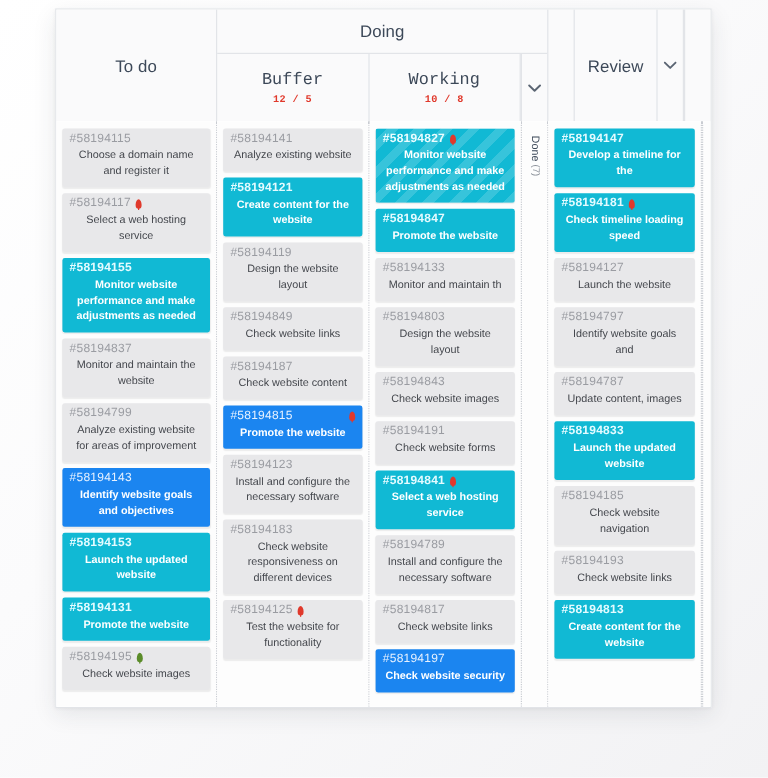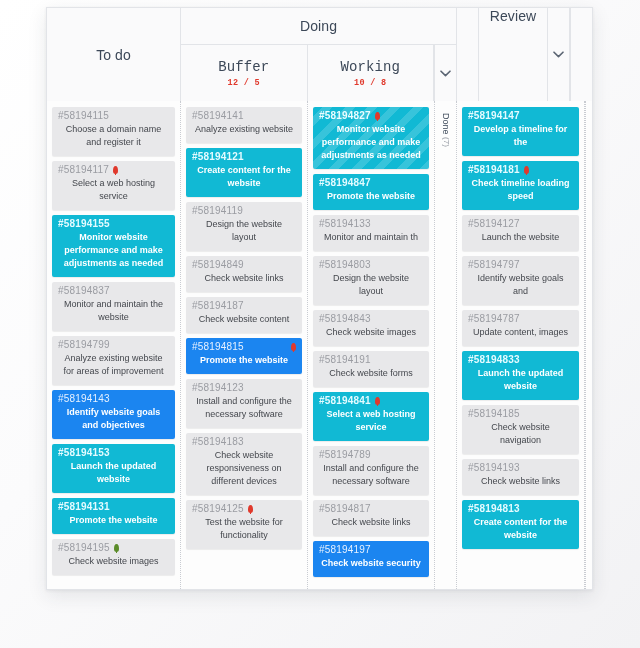--- a/index.html
+++ b/index.html
@@ -28,21 +28,21 @@
   .hdr-title{font-size:14px;color:#3c4858;letter-spacing:.1px;text-align:center;}
   .grp-top{height:36px;flex:0 0 36px;border-bottom:1px solid #e2e4e8;display:flex;align-items:center;justify-content:center;}
   .grp-sub{flex:1;display:flex;font-family:Liberation Mono, monospace;}
   .subcol{flex:1;box-sizing:border-box;border-right:1px solid #e2e4e8;display:flex;flex-direction:column;align-items:center;justify-content:center;}
   .subcol:last-child{border-right:none;}
   .wip{font-size:8.5px;color:#e0392c;font-weight:bold;margin-top:3px;letter-spacing:.3px;}
   .chev{width:22px;flex:0 0 22px;box-sizing:border-box;display:flex;align-items:center;justify-content:center;border-left:1px solid #e2e4e8;}
   .chev svg{display:block;}
   .hdr-narrow{width:22px;flex:0 0 22px;box-sizing:border-box;border-right:1px solid #e2e4e8;}
   .hdr-rev{display:flex;flex:1;}
-  .rev-name{flex:1;display:flex;align-items:flex-start;justify-content:center;}
+  .rev-name{flex:1;display:flex;align-items:center;justify-content:center;}
 
   
   .lanes{flex:1;display:flex;background:#ffffff;overflow:hidden;}
   .lane{
     box-sizing:border-box;
     border-right:1px dotted #c9ccd2;
     padding:6px 5px 0 5px;
     background:#fdfdfd;
     overflow:hidden;
   }

